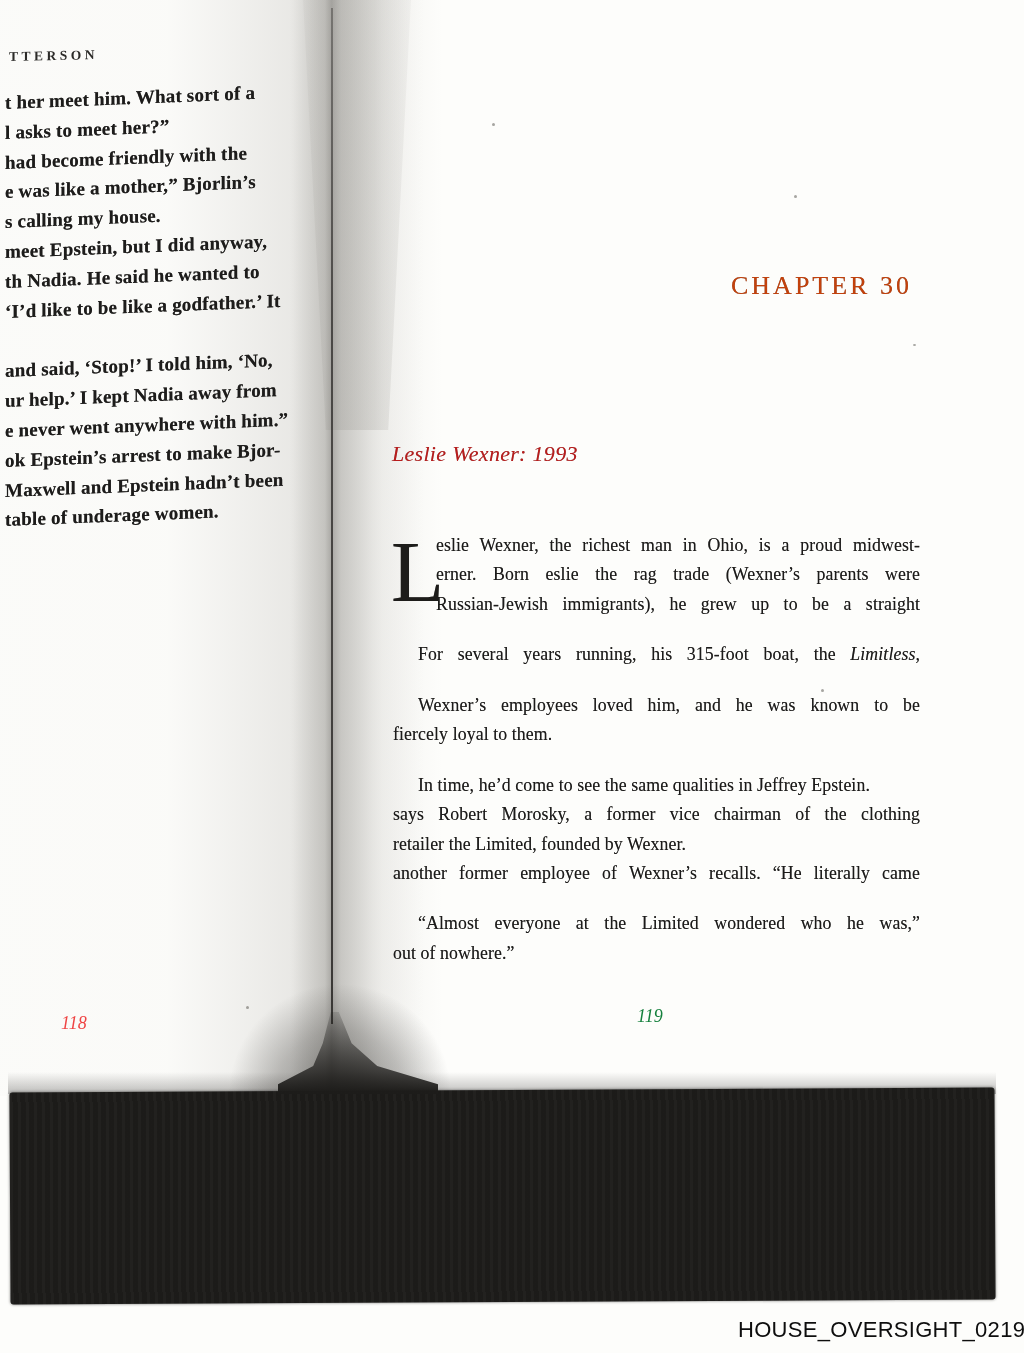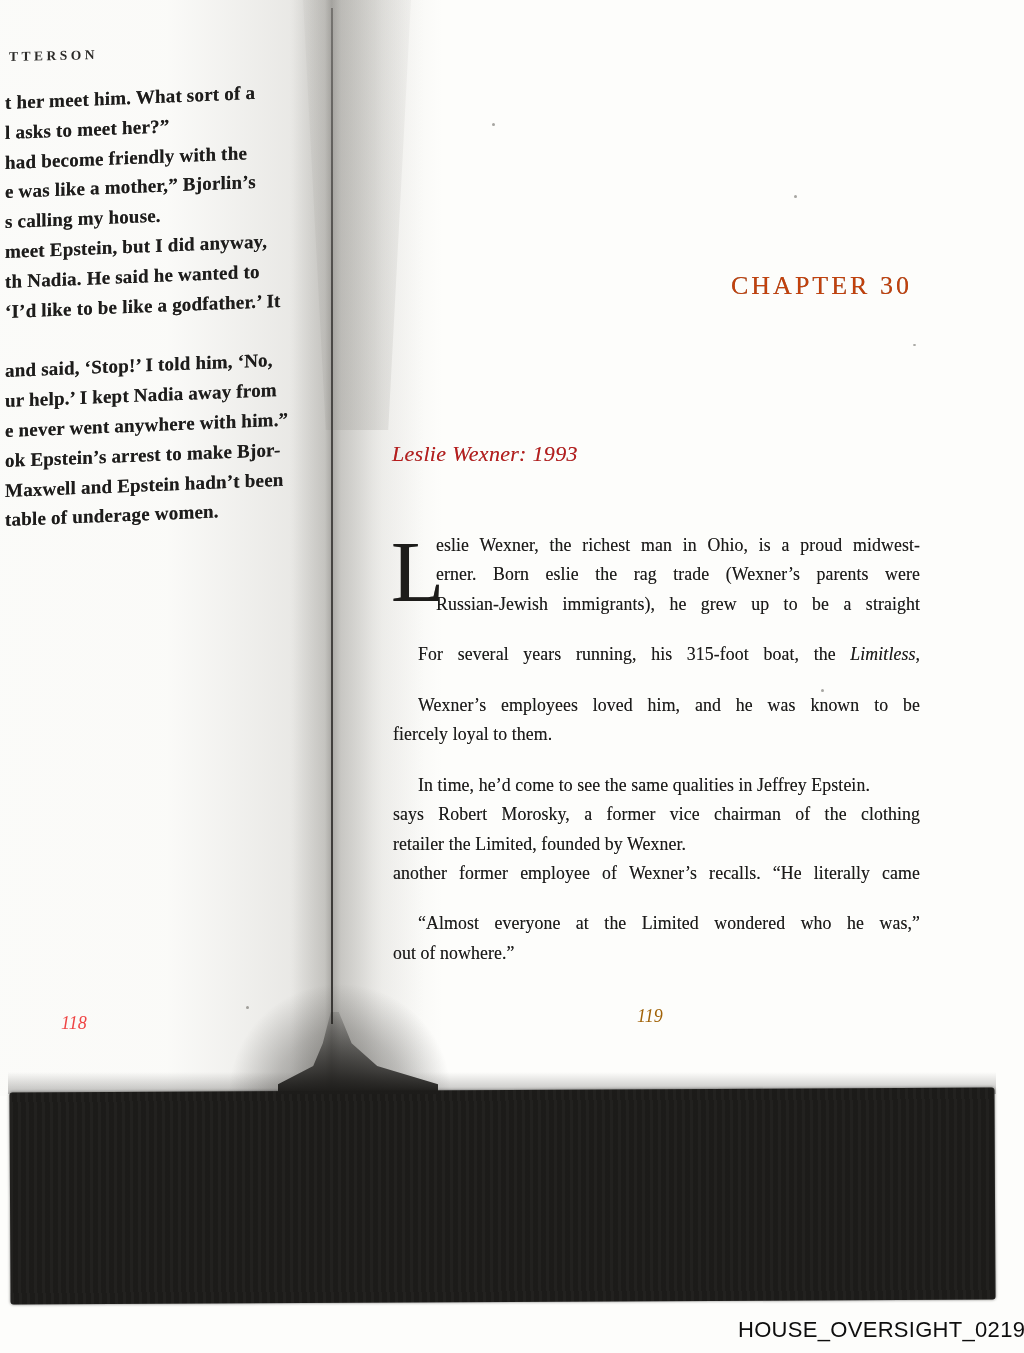--- a/index.html
+++ b/index.html
@@ -58,21 +58,21 @@
   .drop-cap{position:absolute;left:391px;top:533px;font-size:87px;line-height:78px;
     color:#1d1c1a;text-shadow:0 0 0.5px rgba(25,25,23,0.6);}
   .right-text{position:absolute;left:393px;top:531px;width:527px;color:#1c1b1a;}
   .bline{font-size:17.8px;line-height:29.45px;height:29.45px;overflow:hidden;
     text-align:justify;text-align-last:left;letter-spacing:0.1px;
     text-shadow:0 0 0.35px rgba(28,28,26,0.55);}
   .bline.just{text-align-last:justify;}
   .bline.ind{padding-left:25px;margin-top:21px;}
   .bline.cap{padding-left:43px;}
   .it{font-style:italic;}
-  .right-pagenum{position:absolute;left:637px;top:1006px;font-size:18px;font-style:italic;color:#a16207;}
+  .right-pagenum{position:absolute;left:637px;top:1006px;font-size:18px;font-style:italic;color:#15803d;}
 
   
   .bates{position:absolute;left:738px;top:1317px;font-family:"Liberation Sans", sans-serif;
     font-size:22px;color:#0e0e0e;letter-spacing:0.3px;}
 
   
   .speck{position:absolute;border-radius:50%;background:rgba(95,93,88,0.55);}
   .s1{left:492px;top:123px;width:3px;height:3px;}
   .s2{left:794px;top:195px;width:3px;height:3px;}
   .s3{left:913px;top:344px;width:3px;height:2px;}

